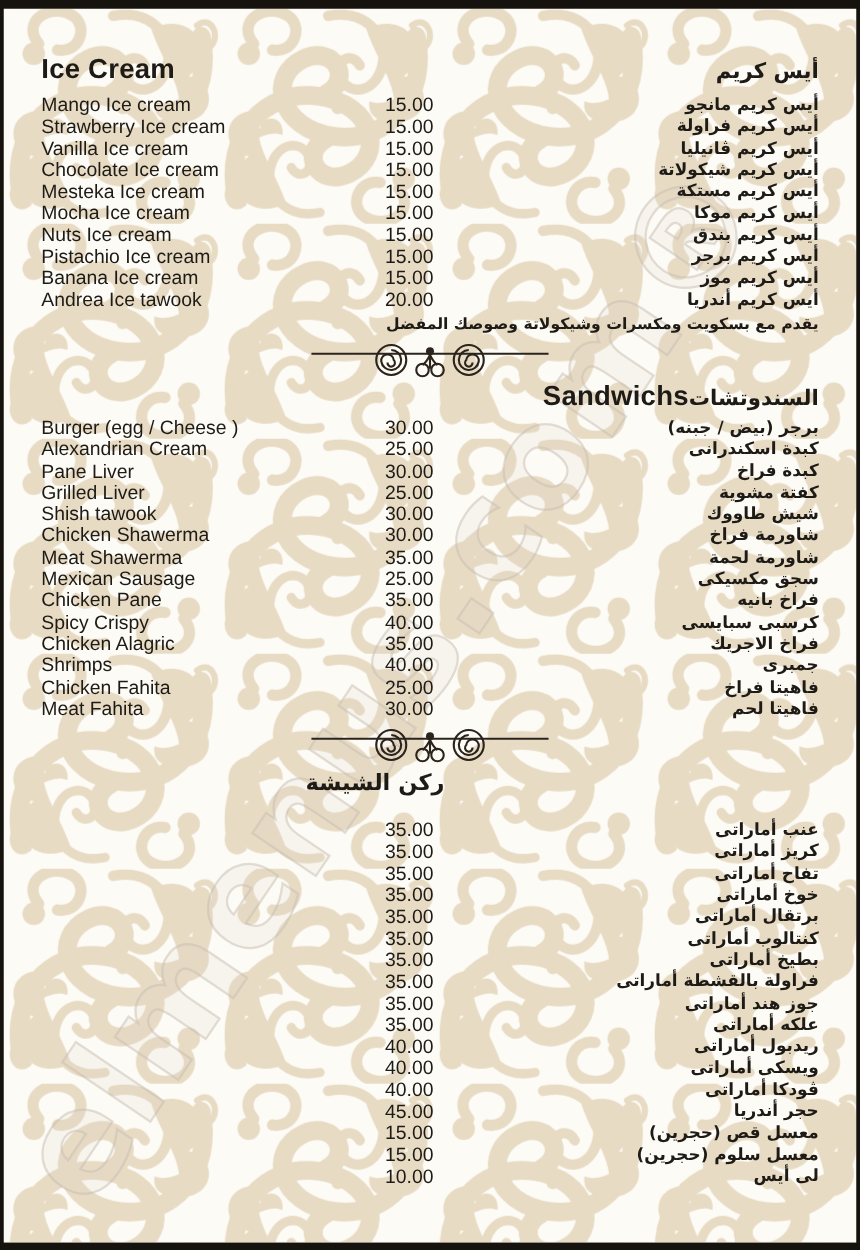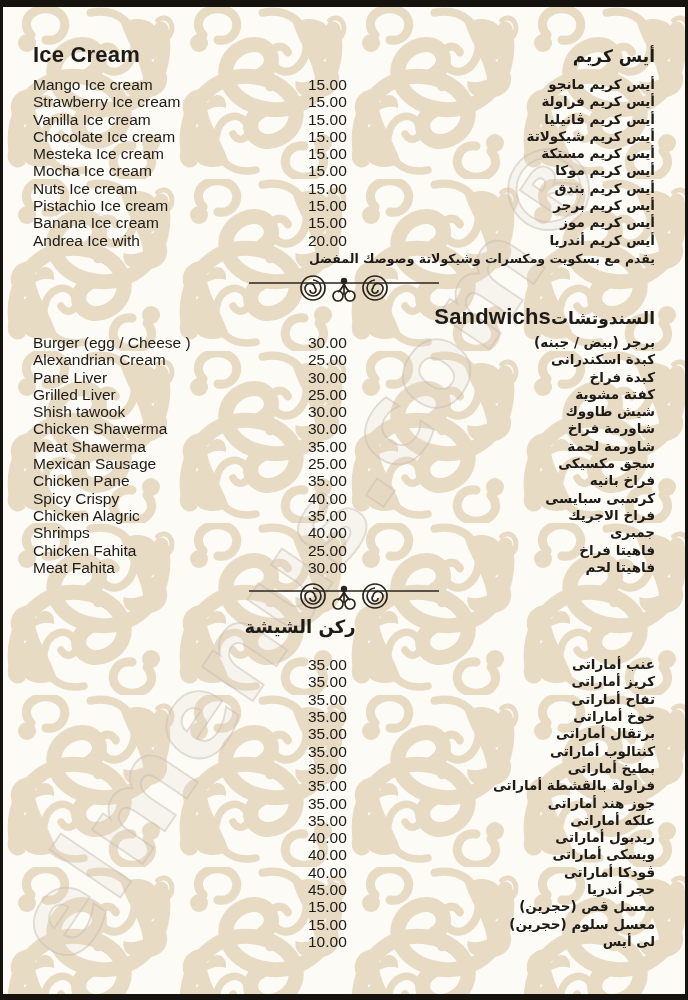--- a/index.html
+++ b/index.html
@@ -124,21 +124,21 @@
           <span class="en">Pistachio Ice cream</span>
           <span class="price">15.00</span>
           <span class="ar" dir="rtl">أيس كريم برجر</span>
         </div>
         <div class="row">
           <span class="en">Banana Ice cream</span>
           <span class="price">15.00</span>
           <span class="ar" dir="rtl">أيس كريم موز</span>
         </div>
         <div class="row">
-          <span class="en">Andrea Ice with</span>
+          <span class="en">Andrea Ice tawook</span>
           <span class="price">20.00</span>
           <span class="ar" dir="rtl">أيس كريم أندريا</span>
         </div>
       </div>
 
     <div class="note-ar" dir="rtl">يقدم مع بسكويت ومكسرات وشيكولاتة وصوصك المفضل</div>
 
     <div class="divider">
       <svg width="190" height="36" viewBox="0 0 190 36" xmlns="http://www.w3.org/2000/svg">
         <line x1="0" y1="11" x2="190" y2="11" stroke="#2b241c" stroke-width="1.6"></line>

